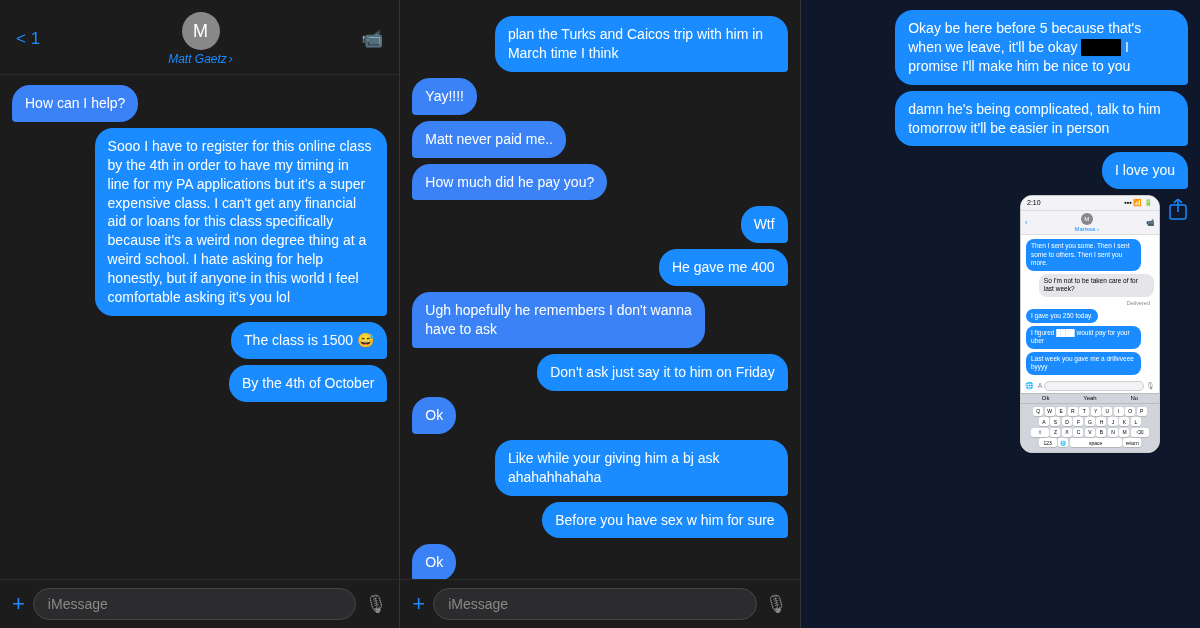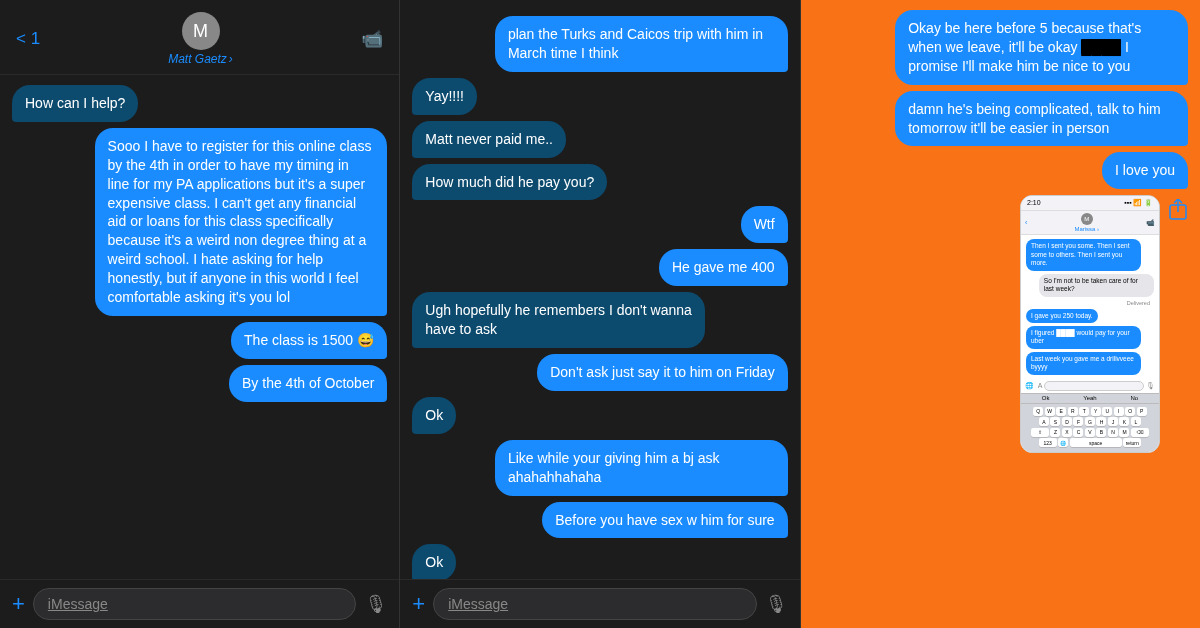--- a/index.html
+++ b/index.html
@@ -87,21 +87,21 @@
     .msg-bubble {
       max-width: 78%;
       padding: 9px 13px;
       border-radius: 18px;
       font-size: 14px;
       line-height: 1.35;
       word-break: break-word;
     }
 
     .msg-received {
-      background: #0c4a6e;
+      background: #3b82f6;
       color: #fff;
       align-self: flex-start;
       border-bottom-left-radius: 4px;
     }
 
     .msg-sent {
       background: #1a8cff;
       color: #fff;
       align-self: flex-end;
       border-bottom-right-radius: 4px;
@@ -124,21 +124,20 @@
     }
 
     .input-field {
       flex: 1;
       background: #2c2c2e;
       border: 1px solid #444;
       border-radius: 20px;
       padding: 7px 14px;
       color: #888;
       font-size: 14px;
-      text-decoration: underline;
     }
 
     .mic-icon {
       color: #888;
       font-size: 18px;
     }
 
     
     .nested-screenshot {
       background: #fff;
@@ -312,21 +311,21 @@
     <div class="msg-bubble msg-received">Ok</div>
 
   </div>
   <div class="input-bar">
     <div class="plus-btn">+</div>
     <div class="input-field">iMessage</div>
     <div class="mic-icon">🎙</div>
   </div>
 </div>
 
-<div class="panel" style="border-right:none; background:#f97316;">
+<div class="panel" style="border-right:none; background:#0f172a;">
   <div class="panel3-content">
     <div class="msg-bubble msg-sent">Okay be here before 5 because that's when we leave, it'll be okay <span style="background:#000; color:#000; border-radius:2px;">████</span> I promise I'll make him be nice to you</div>
     <div class="msg-bubble msg-sent">damn he's being complicated, talk to him tomorrow it'll be easier in person</div>
     <div class="msg-bubble msg-sent">I love you</div>
 
     <div style="display:flex; align-items:flex-start; gap:8px; align-self:flex-end;">
       <div class="nested-screenshot">
 
         <div class="nested-header">
           <span>2:10</span>

